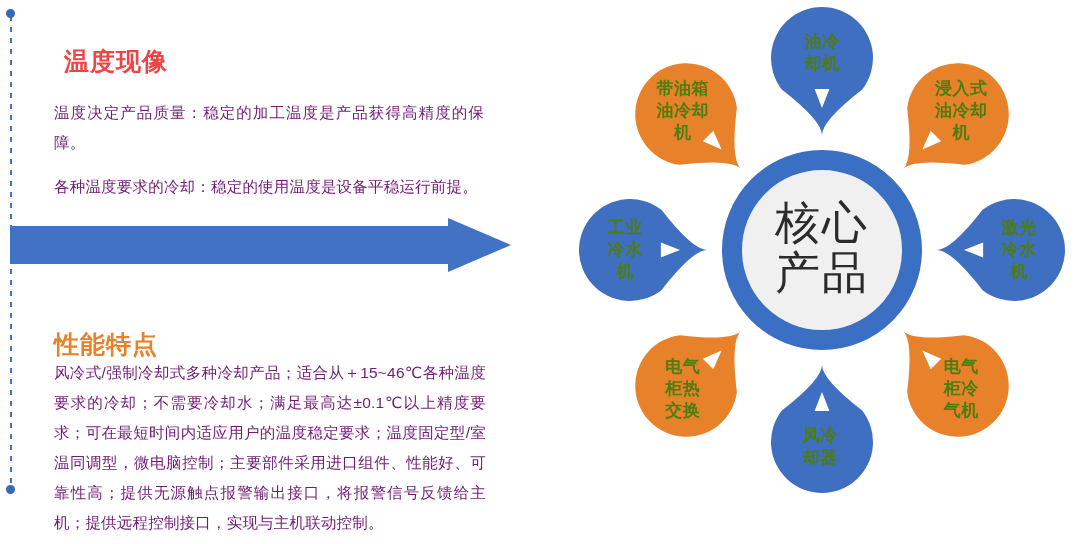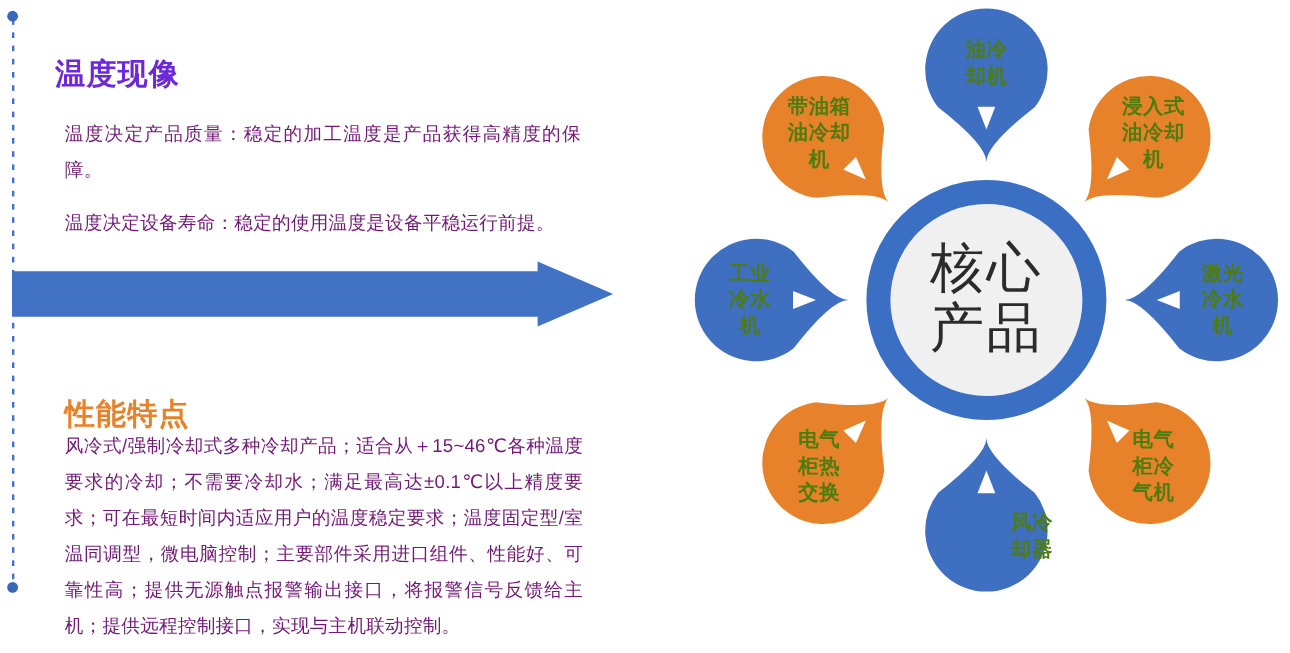--- a/index.html
+++ b/index.html
@@ -56,23 +56,23 @@
 
   
   .section-title {
     position: absolute;
     font-size: 25px;
     font-weight: bold;
     letter-spacing: 1px;
     white-space: nowrap;
   }
   #title-temperature {
-    left: 46px;
+    left: 64px;
     top: 45px;
-    color: #6d28d9;
+    color: #ef4444;
   }
   #title-performance {
     left: 54px;
     top: 310px;
     color: #e8822a;
     margin-top: 18px;
   }
 
   
   .body-text {
@@ -154,21 +154,21 @@
   <div id="left-panel">
 
     <div class="rail"></div>
     <div class="rail-dot top"></div>
     <div class="rail-dot bottom"></div>
 
     <div class="section-title" id="title-temperature">温度现像</div>
 
     <div class="body-text" id="temp-para-1">温度决定产品质量：稳定的加工温度是产品获得高精度的保障。</div>
 
-    <div class="body-text" id="temp-para-2">温度决定设备寿命：稳定的使用温度是设备平稳运行前提。</div>
+    <div class="body-text" id="temp-para-2">各种温度要求的冷却：稳定的使用温度是设备平稳运行前提。</div>
 
     <div id="arrow-band">
       <svg width="505" height="58" viewBox="0 0 505 58" xmlns="http://www.w3.org/2000/svg">
         <path d="M 2 10 L 440 10 L 440 2 L 503 29 L 440 56 L 440 48 L 2 48 Z" fill="#4272c4"></path>
       </svg>
     </div>
 
     <div class="section-title" id="title-performance">性能特点</div>
 
     <div class="body-text" id="perf-para">风冷式/强制冷却式多种冷却产品；适合从＋15~46℃各种温度要求的冷却；不需要冷却水；满足最高达±0.1℃以上精度要求；可在最短时间内适应用户的温度稳定要求；温度固定型/室温同调型，微电脑控制；主要部件采用进口组件、性能好、可靠性高；提供无源触点报警输出接口，将报警信号反馈给主机；提供远程控制接口，实现与主机联动控制。</div>
@@ -276,21 +276,21 @@
 却机</div>
       <div class="node-label" style="left: 366.3px; top: 77.7px; width: 100px;">浸入式
 油冷却
 机</div>
       <div class="node-label" style="left: 424px; top: 217px; width: 100px;">激光
 冷水
 机</div>
       <div class="node-label" style="left: 366.3px; top: 356.3px; width: 100px;">电气
 柜冷
 气机</div>
-      <div class="node-label" style="left: 227px; top: 425px; width: 96px; margin-left: 40px;">风冷
+      <div class="node-label" style="left: 227px; top: 425px; width: 96px;">风冷
 却器</div>
       <div class="node-label" style="left: 87.7px; top: 356.3px; width: 100px;">电气
 柜热
 交换</div>
       <div class="node-label" style="left: 30px; top: 217px; width: 100px;">工业
 冷水
 机</div>
       <div class="node-label" style="left: 87.7px; top: 77.7px; width: 100px;">带油箱
 油冷却
 机</div>

